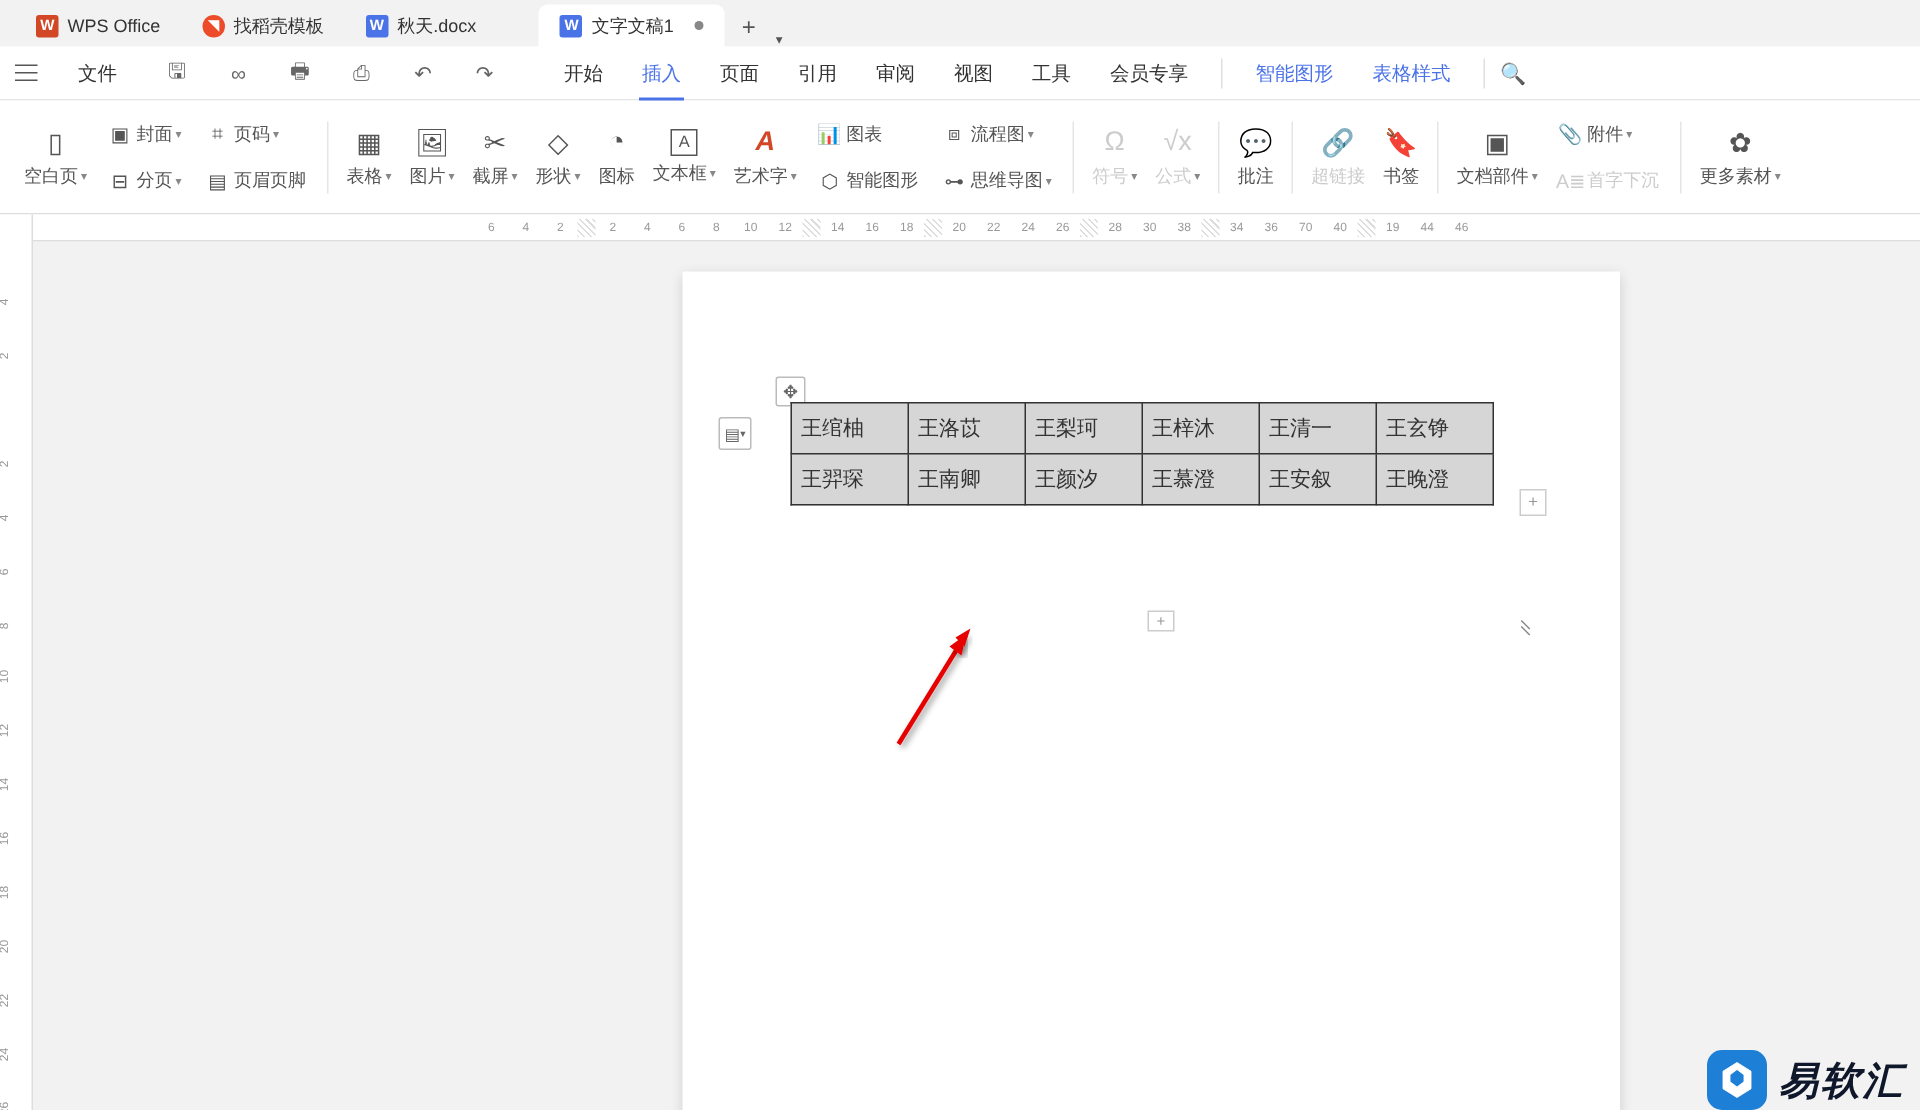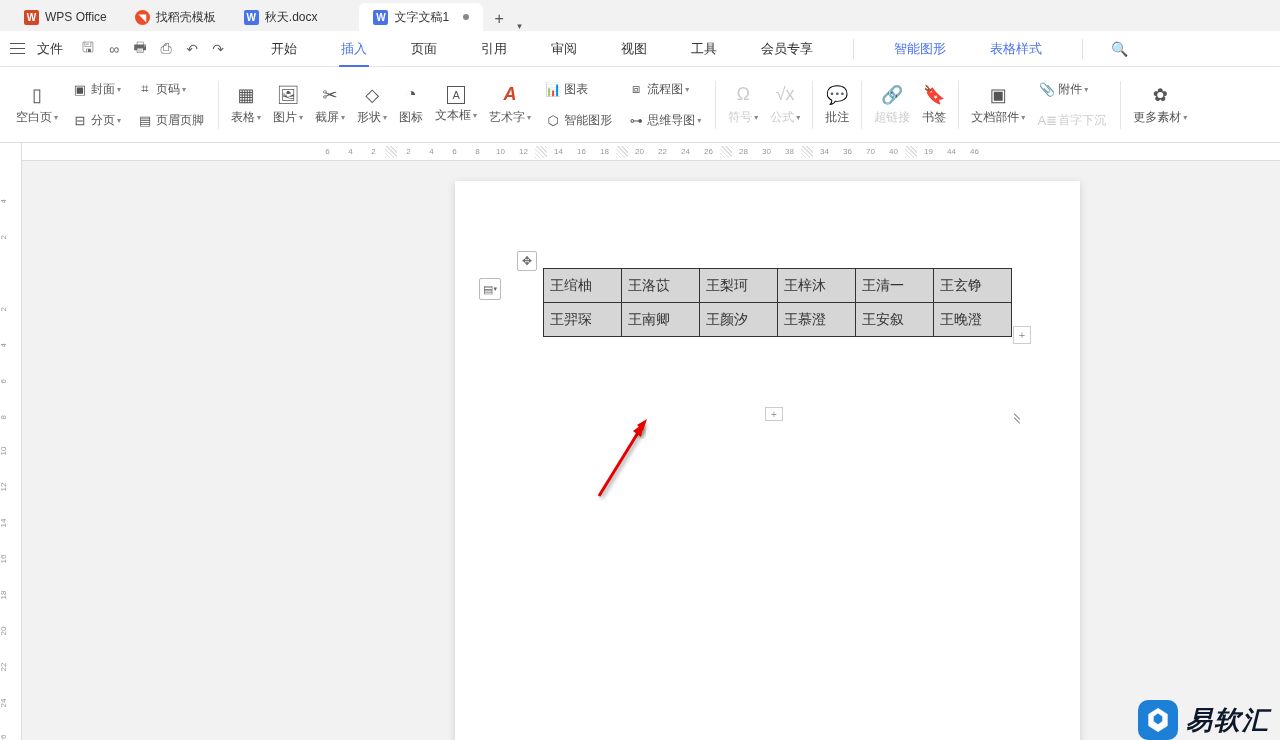--- a/index.html
+++ b/index.html
@@ -12,26 +12,26 @@
 .tab .icon { width: 15px; height: 15px; display: flex; align-items: center; justify-content: center; font-size: 10px; }
 .icon-wps { background: #d24726; color: #fff; border-radius: 2px; font-weight: bold; }
 .icon-docer { background: #ed4c2a; color: #fff; border-radius: 50%; }
 .icon-w { background: #4b73e8; color: #fff; border-radius: 2px; font-weight: bold; }
 .tab-dot { width: 6px; height: 6px; border-radius: 50%; background: #888; margin-left: 8px; }
 .tab-add { width: 24px; height: 24px; display: flex; align-items: center; justify-content: center; font-size: 16px; color: #555; margin: 0 4px; }
 .tab-down { font-size: 9px; color: #555; margin-left: 2px; }
 
 
 .menu-bar { height: 36px; background: #fff; border-bottom: 1px solid #e5e5e5; display: flex; align-items: center; padding: 0 10px; gap: 2px; }
-.menu-left { display: flex; align-items: center; gap: 8px; justify-content: space-between; }
+.menu-left { display: flex; align-items: center; gap: 23px; justify-content: space-between; }
 .hamburger { width: 15px; height: 11px; display: flex; flex-direction: column; justify-content: space-between; }
 .hamburger span { height: 1.4px; background: #555; }
 .menu-file { font-size: 13px; color: #333; margin-right: 8px; margin-left: 4px; }
 .qat-icon { width: 18px; height: 18px; color: #666; font-size: 14px; display: flex; align-items: center; justify-content: center; }
-.menu-tabs { display: flex; align-items: center; margin-left: 30px; gap: 20px; }
+.menu-tabs { display: flex; align-items: center; margin-left: 30px; gap: 2px; }
 .menu-tab { padding: 0 12px; height: 36px; display: flex; align-items: center; font-size: 13px; color: #333; cursor: pointer; position: relative; }
 .menu-tab.active { color: #4b73e8; }
 .menu-tab.active::after { content: ''; position: absolute; bottom: 0; left: 10px; right: 10px; height: 2px; background: #4b73e8; }
 .menu-tab.blue { color: #4b73e8; }
 .menu-sep { width: 1px; height: 20px; background: #e0e0e0; margin: 0 8px; }
 .search-icon { width: 16px; height: 16px; font-size: 14px; color: #666; }
 
 
 .ribbon { height: 76px; background: #fff; border-bottom: 1px solid #ddd; display: flex; align-items: center; padding: 0 10px; box-shadow: 0 2px 4px rgba(0,0,0,0.05); }
 .ribbon-group { display: flex; flex-direction: column; gap: 1px; padding: 0 4px; }
@@ -49,21 +49,21 @@
 
 .doc-area { position: absolute; top: 143px; left: 0; right: 0; bottom: 0; background: #f2f2f2; }
 .vruler { position: absolute; left: 0; top: 0; width: 22px; bottom: 0; background: #fff; border-right: 1px solid #ddd; font-size: 8px; color: #999; }
 .vruler .tick { position: absolute; left: 3px; transform: rotate(-90deg); transform-origin: left center; }
 .hruler { position: absolute; left: 22px; right: 0; top: 0; height: 18px; background: #fff; border-bottom: 1px solid #ddd; display: flex; align-items: center; justify-content: center; }
 .hruler-inner { display: flex; align-items: center; gap: 0; font-size: 8px; color: #999; }
 .hruler-inner span { width: 23px; text-align: center; }
 .hruler-inner .shade { width: 12px; height: 12px; background: repeating-linear-gradient(45deg, #ddd, #ddd 1px, transparent 1px, transparent 3px); }
 
 .page { position: absolute; left: 455px; top: 38px; width: 625px; height: 700px; background: #fff; box-shadow: 0 2px 8px rgba(0,0,0,0.15); }
-.table-wrap { position: absolute; left: 88px; top: 87px; }
+.table-wrap { position: absolute; left: 72px; top: 87px; }
 .doc-table { border-collapse: collapse; background: #d6d6d6; }
 .doc-table td { border: 1px solid #333; width: 78px; height: 34px; font-size: 14px; color: #333; text-align: left; padding-left: 6px; font-family: "SimSun", serif; }
 .table-handle { position: absolute; left: 62px; top: 70px; width: 20px; height: 20px; border: 1px solid #bbb; background: #fff; display: flex; align-items: center; justify-content: center; font-size: 12px; color: #666; border-radius: 2px; }
 .table-rowbtn { position: absolute; left: 24px; top: 97px; width: 22px; height: 22px; border: 1px solid #bbb; background: #fff; display: flex; align-items: center; justify-content: center; font-size: 11px; color: #666; border-radius: 2px; }
 .add-col { position: absolute; left: 558px; top: 145px; width: 18px; height: 18px; border: 1px solid #ccc; background: #fff; display: flex; align-items: center; justify-content: center; font-size: 11px; color: #999; }
 .add-row { position: absolute; left: 310px; top: 226px; width: 18px; height: 14px; border: 1px solid #ccc; background: #fff; display: flex; align-items: center; justify-content: center; font-size: 10px; color: #999; }
 .resize-h { position: absolute; left: 558px; top: 233px; width: 10px; height: 10px; }
 .resize-h::before, .resize-h::after { content: ''; position: absolute; width: 8px; height: 1px; background: #888; }
 .resize-h::before { top: 2px; transform: rotate(45deg); }
 .resize-h::after { top: 6px; transform: rotate(45deg); }

